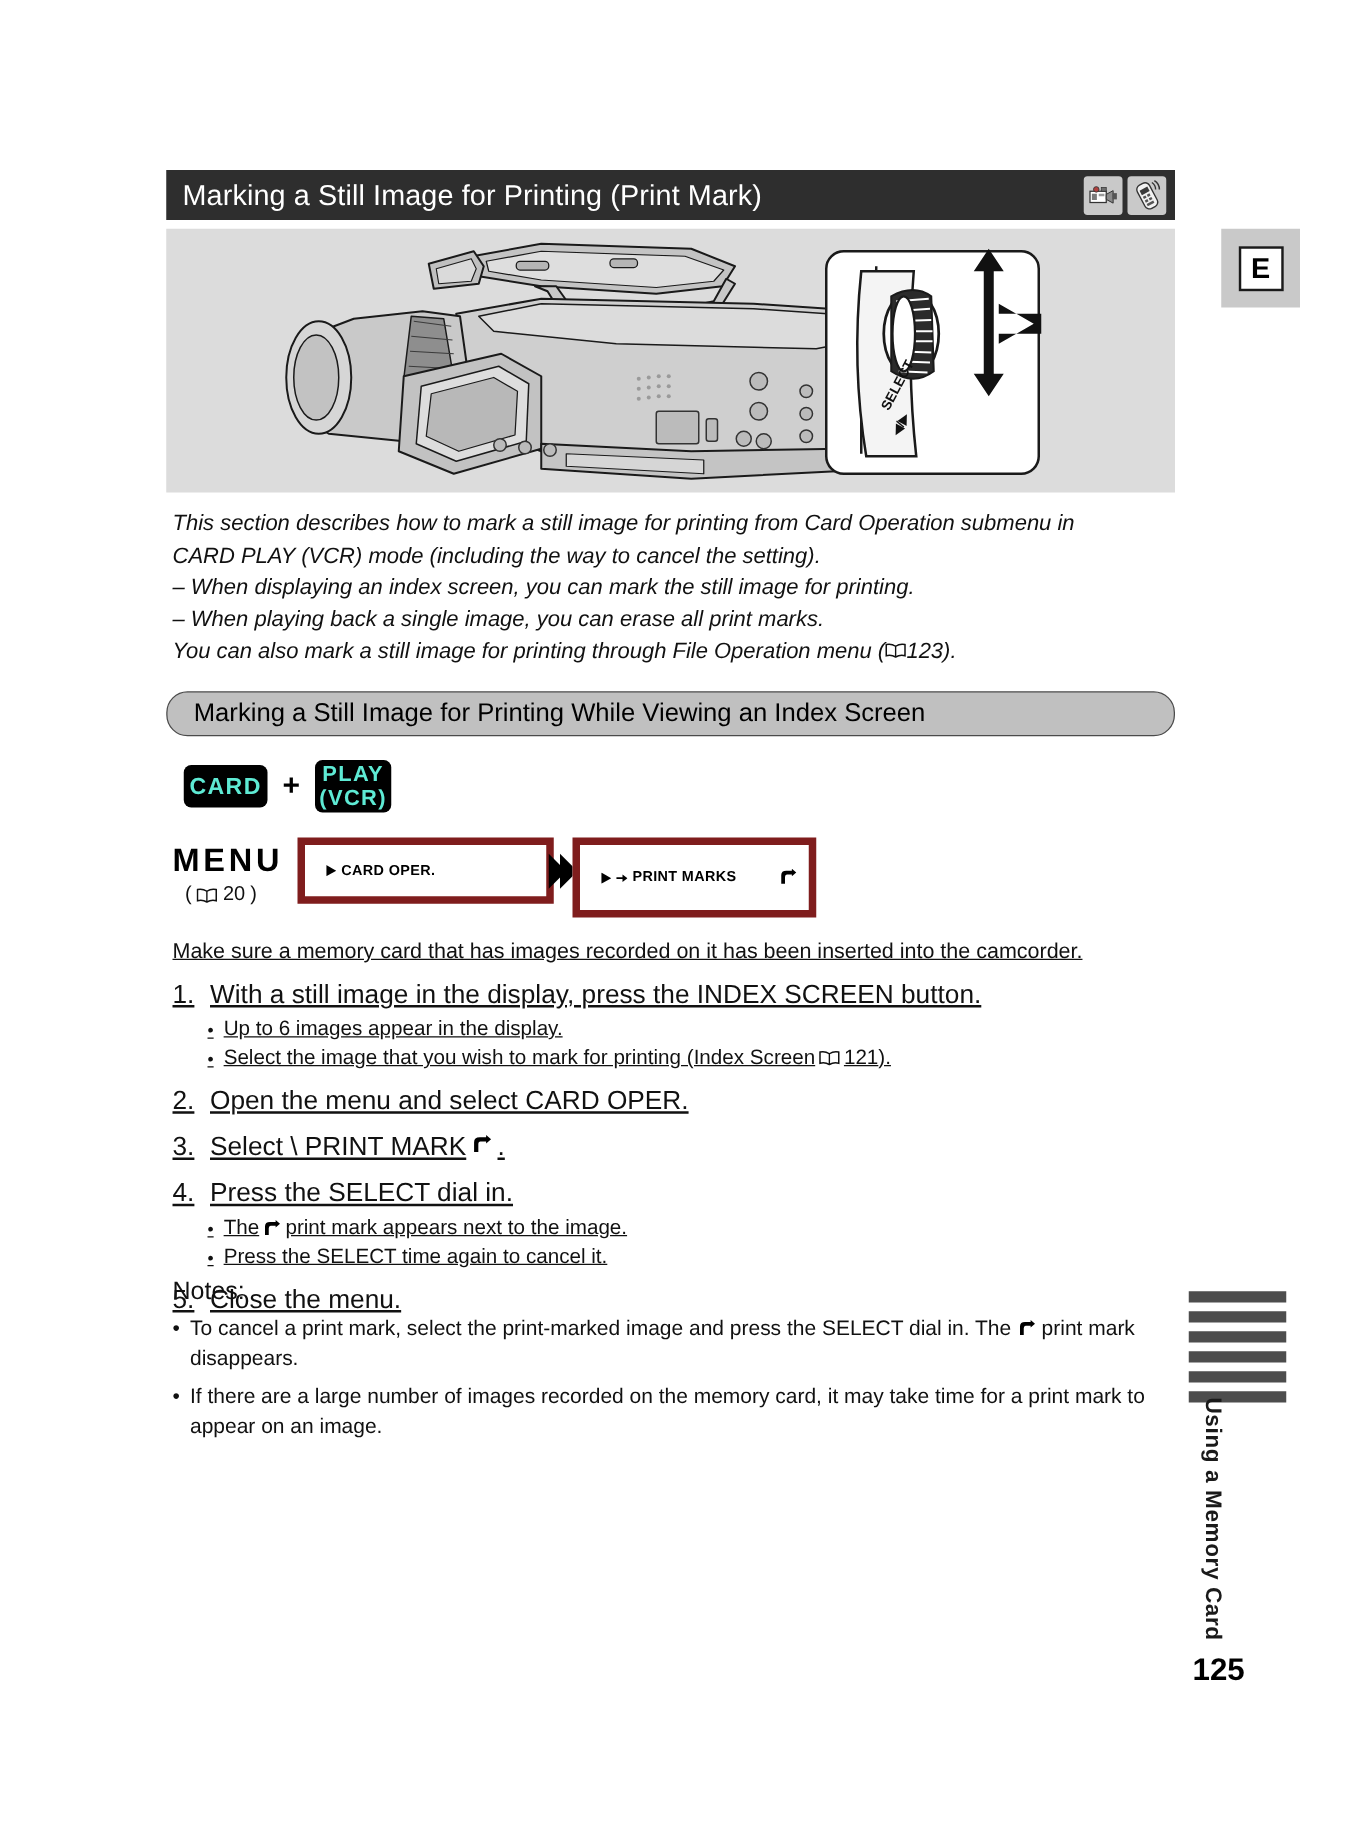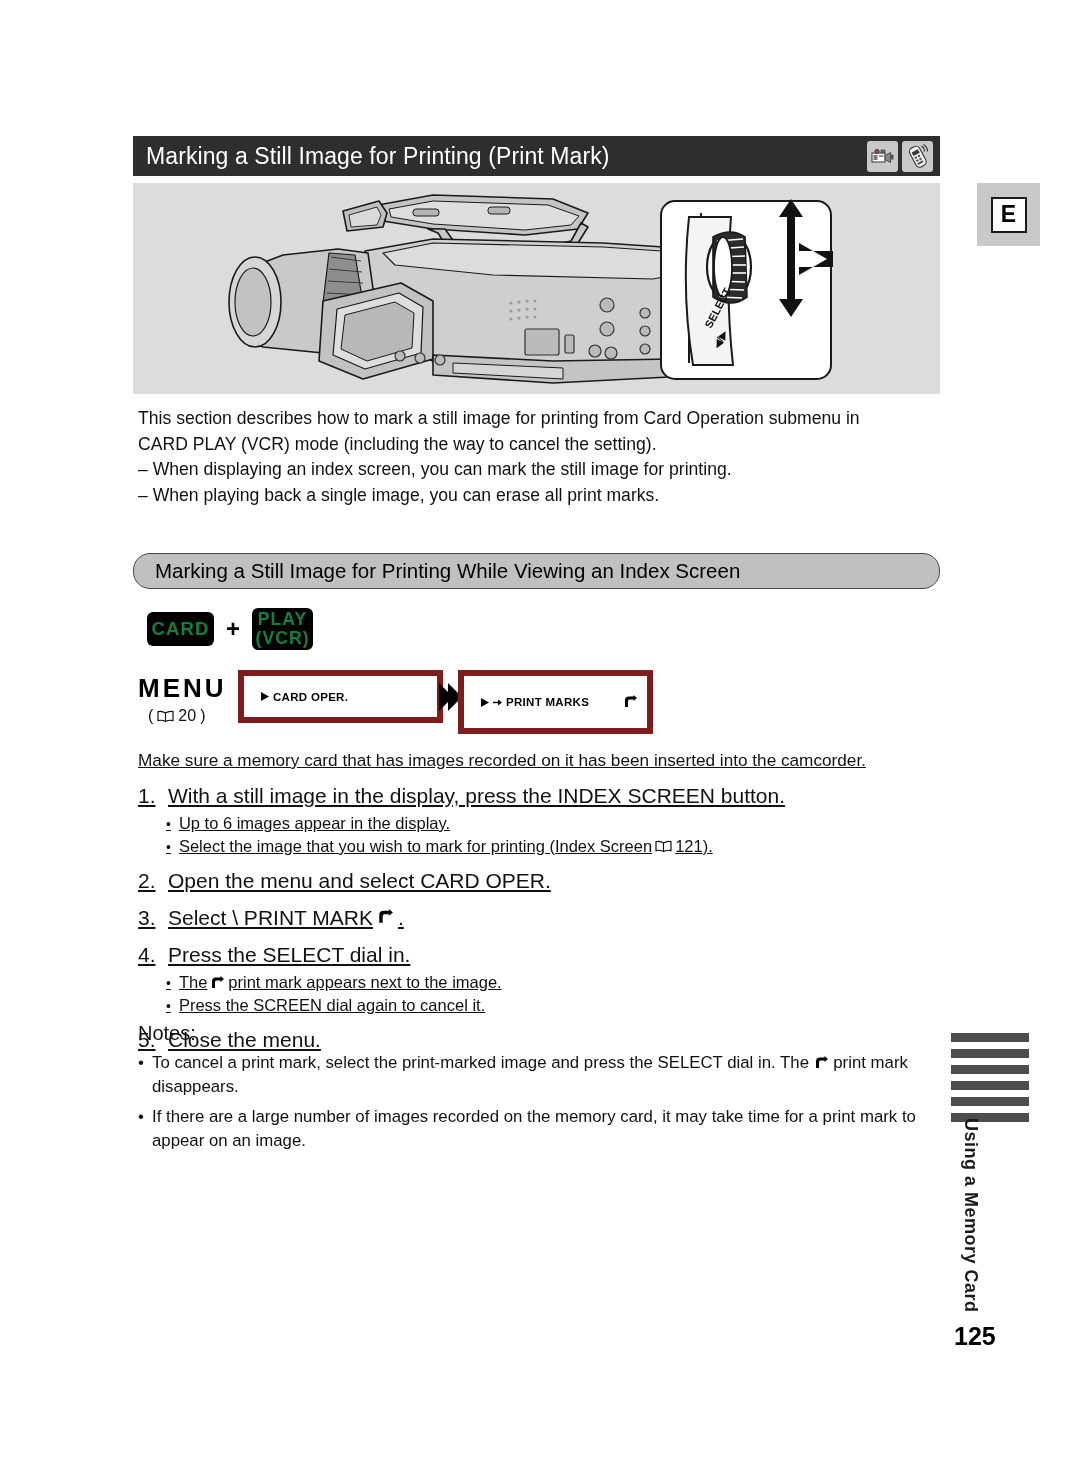--- a/index.html
+++ b/index.html
@@ -90,21 +90,21 @@
   
   .intro {
     position: absolute;
     left: 138px;
     top: 406px;
     width: 808px;
     font-size: 17.6px;
     line-height: 25.6px;
     color: #111;
   }
-  .intro div { white-space: nowrap; }
+  .intro div { white-space: nowrap; font-style: italic; }
 
   
   .sub-header {
     position: absolute;
     left: 133px;
     top: 553px;
     width: 807px;
     height: 36px;
     background: #c0c0c0;
     border: 1.5px solid #4a4a4a;
@@ -123,21 +123,21 @@
   
   .badges {
     position: absolute;
     left: 147px;
     top: 608px;
     display: flex;
     align-items: center;
   }
   .badge {
     background: #000000;
-    color: #15803d;
+    color: #5eead4;
     border-radius: 6px;
     font-weight: bold;
     display: flex;
     flex-direction: column;
     align-items: center;
     justify-content: center;
     letter-spacing: 1.1px;
   }
   .badge-card {
     width: 67px; height: 34px;
@@ -422,20 +422,26 @@
 
 <div class="e-tab">
   <div class="e-box">E</div>
 </div>
 
 <div class="intro">
   <div>This section describes how to mark a still image for printing from Card Operation submenu in</div>
   <div>CARD PLAY (VCR) mode (including the way to cancel the setting).</div>
   <div>– When displaying an index screen, you can mark the still image for printing.</div>
   <div>– When playing back a single image, you can erase all print marks.</div>
+  <div>
+    <span>You can also mark a still image for printing through File Operation menu (</span><svg width="17" height="13" viewBox="0 0 17 13" style="vertical-align:-1px">
+        <path d="M8.5 3 Q5 0.6 1 1.6 L1 10.6 Q5 9.6 8.5 11.6 Q12 9.6 16 10.6 L16 1.6 Q12 0.6 8.5 3 Z" fill="#fff" stroke="#111" stroke-width="1.2"></path>
+        <line x1="8.5" y1="3" x2="8.5" y2="11.6" stroke="#111" stroke-width="1.1"></line>
+      </svg><span>123</span><span>).</span>
+  </div>
 </div>
 
 <div class="sub-header">
   <span>Marking a Still Image for Printing While Viewing an Index Screen</span>
 </div>
 
 <div class="badges">
   <div class="badge badge-card">
     <span>CARD</span>
   </div>
@@ -534,21 +540,21 @@
     <div class="bullet">
       <span class="dot">•</span>
       <span>The </span>
       <svg width="15" height="14" viewBox="0 0 15 14" style="margin:0 3px">
         <path d="M2 12 L2 5 Q2 1.5 6 1.5 L10.5 1.5 L10.5 0 L14 3 L10.5 6 L10.5 4.5 L6.5 4.5 Q5 4.5 5 6.5 L5 12 Z" fill="#000"></path>
       </svg>
       <span> print mark appears next to the image.</span>
     </div>
     <div class="bullet">
       <span class="dot">•</span>
-      <span>Press the SCREEN dial again to cancel it.</span>
+      <span>Press the SELECT time again to cancel it.</span>
     </div>
   </div>
 
   <div class="step">
     <span class="num">5.</span>
     <span>Close the menu.</span>
   </div>
 </div>
 
 <div class="notes">

